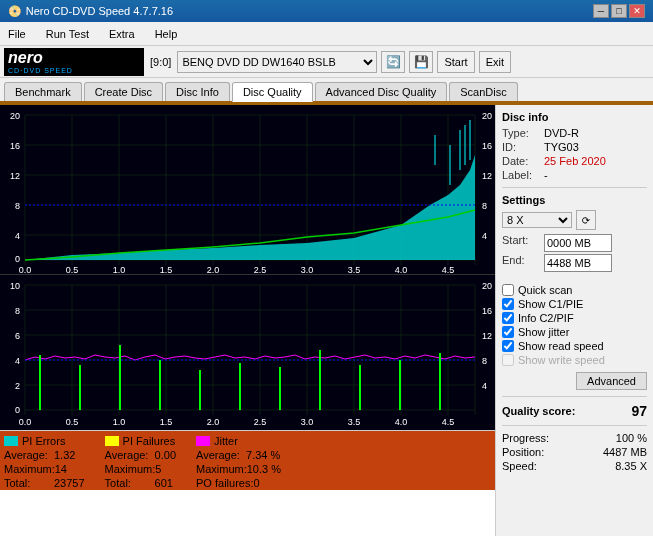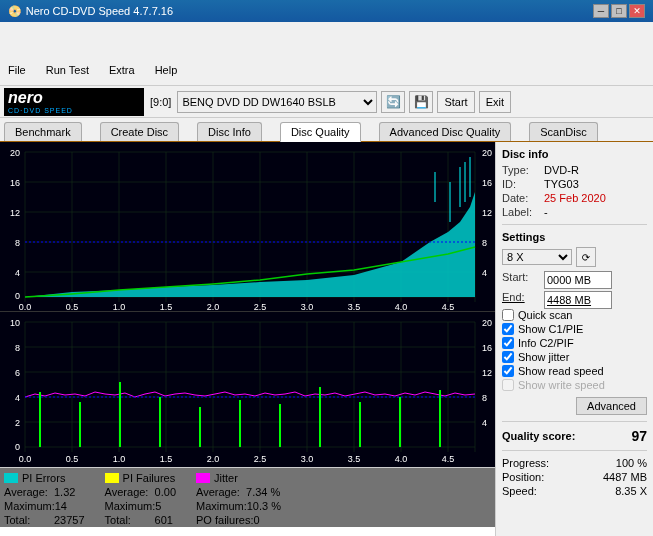--- a/index.html
+++ b/index.html
@@ -5,46 +5,46 @@
     * { box-sizing: border-box; margin: 0; padding: 0; }
     body { font-family: 'Segoe UI', Tahoma, Arial, sans-serif; font-size: 11px; background: #f0f0f0; width: 653px; height: 536px; overflow: hidden; }
     
     
     .title-bar { background: linear-gradient(to bottom, #1a6aa8, #1458a0); color: white; height: 22px; display: flex; align-items: center; padding: 0 8px; justify-content: space-between; }
     .title-bar-title { font-size: 11px; font-weight: normal; display: flex; align-items: center; gap: 4px; }
     .title-bar-controls { display: flex; gap: 2px; }
     .title-btn { width: 16px; height: 14px; background: #c0c0c0; border: 1px solid #888; display: flex; align-items: center; justify-content: center; font-size: 9px; cursor: pointer; color: #000; }
     
     
-    .menu-bar { background: #f0f0f0; border-bottom: 1px solid #ccc; height: 32px; display: flex; align-items: center; padding: 0 4px; gap: 12px; margin-top: 32px; }
+    .menu-bar { background: #f0f0f0; border-bottom: 1px solid #ccc; height: 24px; display: flex; align-items: center; padding: 0 4px; gap: 12px; }
     .menu-item { font-size: 11px; cursor: pointer; padding: 2px 4px; }
     
     
     .toolbar { background: #f0f0f0; border-bottom: 1px solid #ccc; height: 32px; display: flex; align-items: center; padding: 0 4px; gap: 4px; }
     .logo-area { background: black; width: 140px; height: 28px; display: flex; align-items: center; padding: 0 4px; }
     .logo-text { color: white; font-size: 16px; font-weight: bold; font-style: italic; }
     .logo-sub { color: #00aaff; font-size: 7px; letter-spacing: 1px; }
     .drive-select { height: 22px; font-size: 11px; width: 200px; border: 1px solid #aaa; }
     .toolbar-btn { height: 22px; font-size: 11px; border: 1px solid #aaa; background: #f0f0f0; cursor: pointer; padding: 0 6px; }
     .toolbar-icon-btn { width: 24px; height: 22px; border: 1px solid #aaa; background: #f0f0f0; cursor: pointer; display: flex; align-items: center; justify-content: center; font-size: 12px; }
     
     
-    .tabs { background: #f0f0f0; border-bottom: 1px solid #a16207; display: flex; padding: 4px 4px 0; gap: 18px; }
+    .tabs { background: #f0f0f0; border-bottom: 4px solid #a16207; display: flex; padding: 4px 4px 0; gap: 2px; }
     .tab { padding: 3px 10px; border: 1px solid #aaa; border-bottom: none; background: #e0e0e0; cursor: pointer; font-size: 11px; border-radius: 3px 3px 0 0; }
     .tab.active { background: white; border-bottom: 1px solid white; margin-bottom: -1px; }
     
     
     .main-content { display: flex; height: calc(536px - 22px - 20px - 32px - 24px); background: white; }
     
     
     .chart-top { height: 170px; background: black; border-bottom: 1px solid #333; position: relative; overflow: hidden; }
     .chart-bottom { height: 155px; background: black; position: relative; overflow: hidden; }
     
     
-    .stats-bar { background: #737373; border-top: 1px solid #ccc; height: 60px; display: flex; align-items: stretch; padding: 4px; gap: 20px; }
+    .stats-bar { background: #c2410c; border-top: 1px solid #ccc; height: 60px; display: flex; align-items: stretch; padding: 4px; gap: 20px; }
     .stat-group { display: flex; flex-direction: column; gap: 2px; }
     .stat-legend { display: flex; align-items: center; gap: 4px; font-size: 11px; }
     .stat-color-box { width: 14px; height: 10px; }
     .stat-row { display: flex; font-size: 11px; }
     .stat-key { min-width: 50px; }
     .stat-val { font-weight: normal; }
     
     
     .right-panel { width: 158px; background: #f0f0f0; border-left: 1px solid #ccc; padding: 6px; font-size: 11px; overflow: hidden; }
     .section-title { font-weight: bold; margin-bottom: 4px; font-size: 11px; }
@@ -334,21 +334,21 @@
       <select class="settings-select">
         <option>8 X</option>
       </select>
       <div class="toolbar-icon-btn" style="width:20px;height:20px;font-size:10px;">⟳</div>
     </div>
 
     <div class="info-row">
       <span class="info-label">Start:</span>
       <input type="text" class="input-field" value="0000 MB" style="">
     </div>
-    <div class="info-row" style="margin-bottom:0;text-decoration:underline;">
+    <div class="info-row" style="margin-bottom:12px;">
       <span class="info-label">End:</span>
       <input type="text" class="input-field" value="4488 MB" style="">
     </div>
 
     <div class="checkbox-row">
       <input type="checkbox" style="">
       <span>Quick scan</span>
     </div>
     <div class="checkbox-row">
       <input type="checkbox" checked="" style="">

